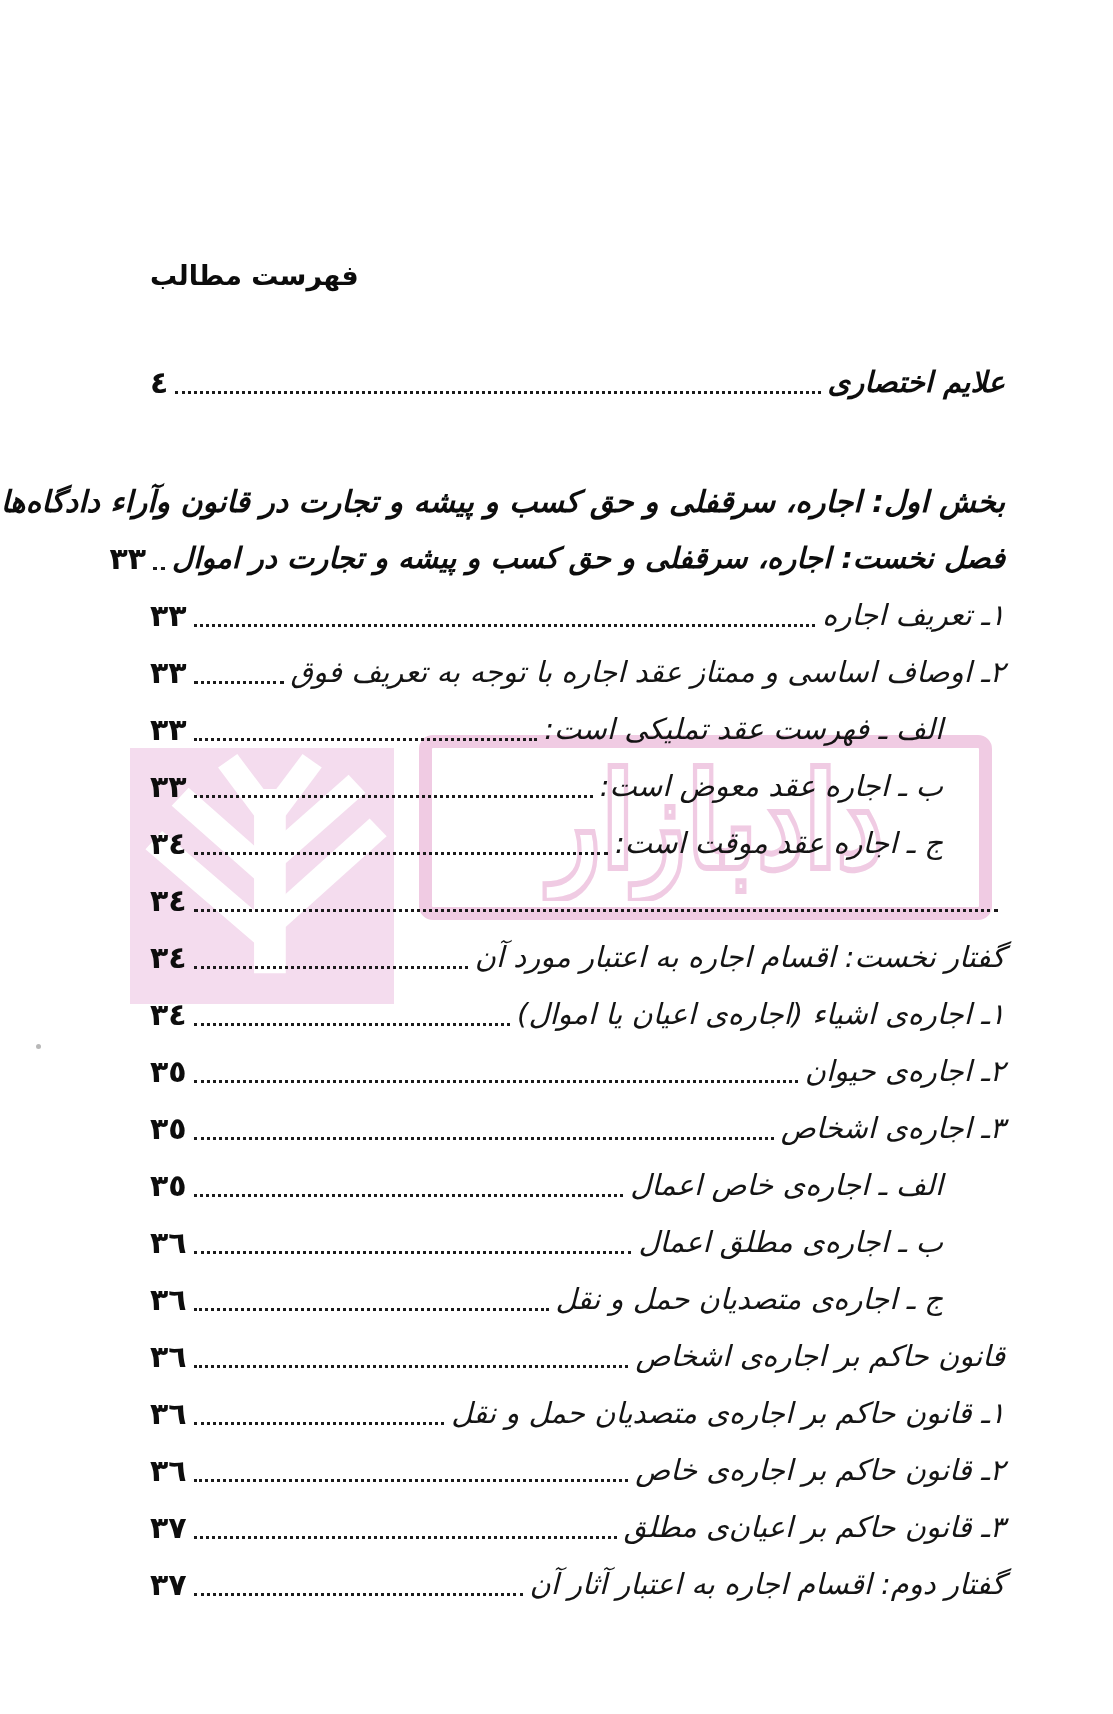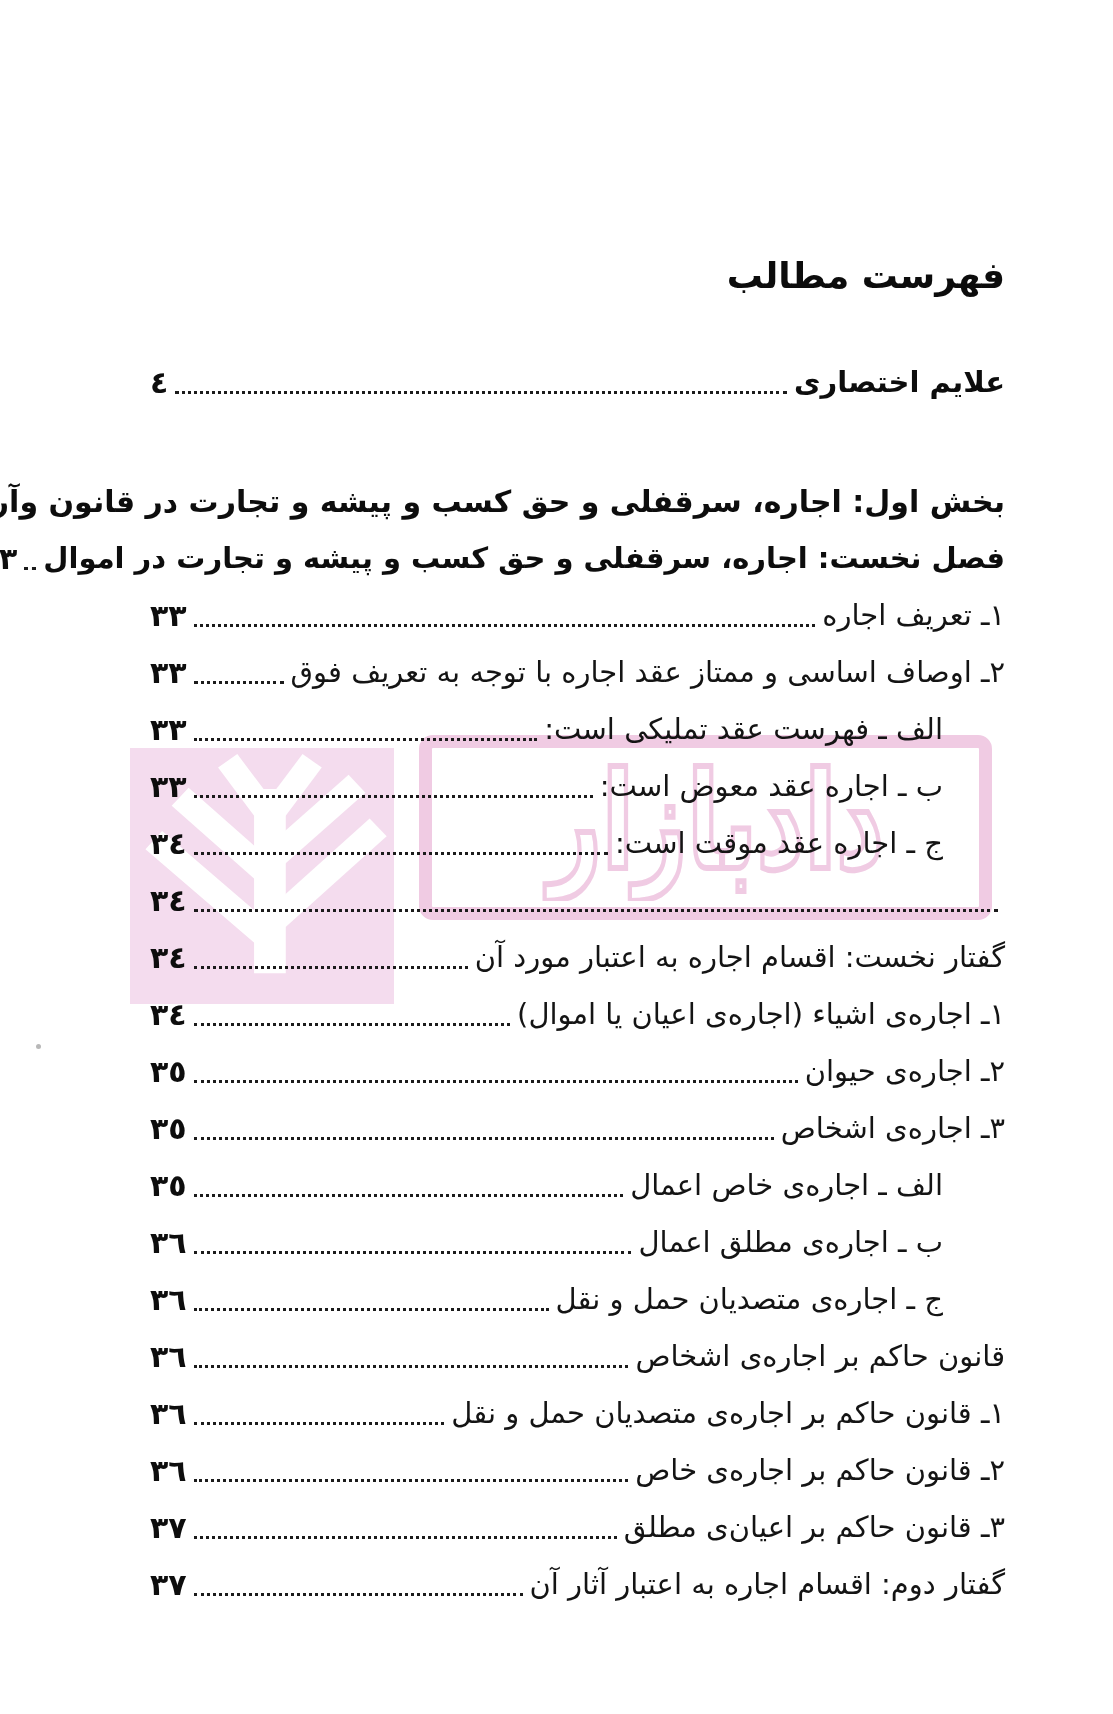--- a/index.html
+++ b/index.html
@@ -40,22 +40,22 @@
     stroke-width:9;
     font-weight:bold;
     font-family:"DejaVu Sans", sans-serif;
   }
 
   
   .content { position:relative; z-index:1; }
 
   .doc-title {
     margin:0;
-    text-align:right;
-    font-size:36px;
+    text-align:left;
+    font-size:27px;
     line-height:52px;
     font-weight:bold;
     color:#0c0c0c;
     letter-spacing:0;
   }
 
   #toc-list { margin:0; }
 
   .toc-row {
     display:flex;
@@ -72,21 +72,21 @@
   .toc-row.bold { font-weight:700; color:#0d0d0d; }
   .toc-row.indent { padding-right:62px; }
 
   .toc-row.section-header {
     margin-top:62px;
     font-weight:700;
     font-size:30px;
     color:#0d0d0d;
   }
 
-  .entry-label { flex:0 0 auto; }
+  .entry-label { flex:0 0 auto;font-style:italic; }
   .leader-dots {
     flex:1 1 auto;
     align-self:flex-end;
     height:0;
     border-bottom:3px dotted #1b1b1b;
     margin:0 7px 17px 7px;
     min-width:12px;
   }
   .entry-page {
     flex:0 0 auto;

